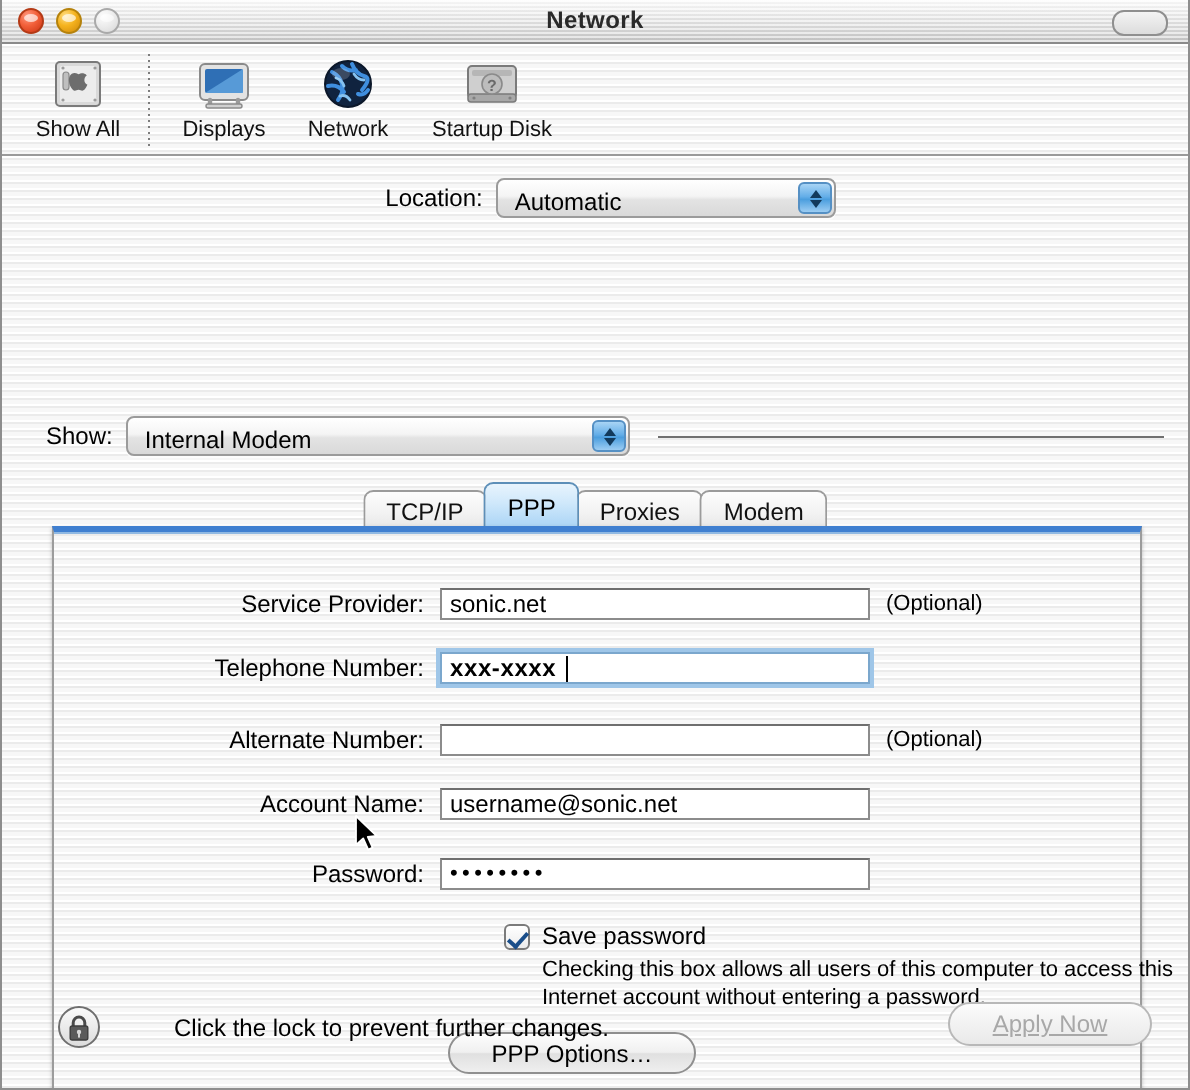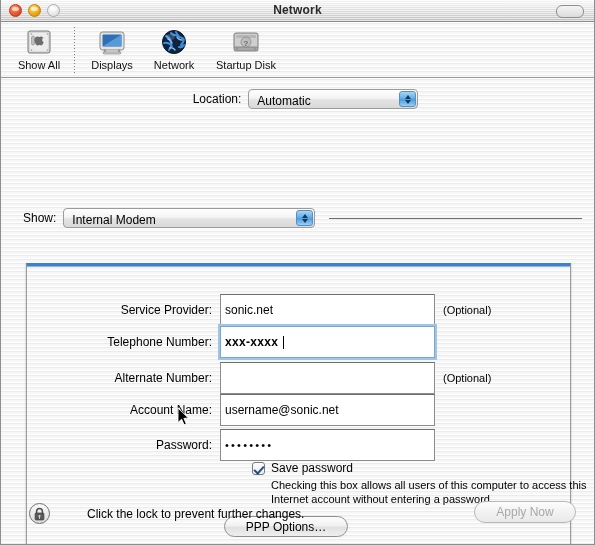--- a/index.html
+++ b/index.html
@@ -284,21 +284,21 @@
   .form-row .lbl {
     width: 125px;
     text-align: right;
     font-size: 12px;
     color: #000;
     padding-right: 8px;
     box-sizing: border-box;
   }
   .textfield {
     width: 215px;
-    height: 32px;
+    height: 16px;
     box-sizing: border-box;
     border: 1px solid #8c8c8c;
     border-top-color: #6f6f6f;
     background: #ffffff;
     font-size: 12px;
     color: #000;
     display: flex;
     align-items: center;
     padding: 0 4px;
     font-family: "Liberation Sans", sans-serif;
@@ -416,20 +416,21 @@
     border: 1px solid #b8b8b8;
     border-radius: 11px;
     background: linear-gradient(to bottom, #fcfcfc 0%, #f2f2f2 50%, #e9e9e9 100%);
     display: flex;
     align-items: center;
     justify-content: center;
     font-size: 12px;
     color: #a8a8a8;
     box-sizing: border-box;
     cursor: default;
+    text-decoration: underline;
   }
 
   
   #cursor {
     position: absolute;
     left: 176px; top: 408px;
     pointer-events: none;
   }
 </style>
 </head>
@@ -529,20 +530,36 @@
       <div id="show-popup" class="popup">
         <span>Internal Modem</span>
         <span class="arrows">
           <span class="tri-up"></span>
             <span class="tri-down"></span>
         </span>
       </div>
     </div>
     <div id="show-rule"></div>
 
+    <div id="tabstrip">
+      <div id="tabs">
+        <div class="tab">
+          <span>TCP/IP</span>
+        </div>
+        <div class="tab selected">
+          <span>PPP</span>
+        </div>
+        <div class="tab">
+          <span>Proxies</span>
+        </div>
+        <div class="tab">
+          <span>Modem</span>
+        </div>
+      </div>
+    </div>
 
     <div id="panel" class="pinstripe">
       <div id="panel-inner-line"></div>
 
       <div class="form-row" style="left:68px; top:28px;">
         <span class="lbl">Service Provider:</span>
         <div class="textfield">
           <span class="val">sonic.net</span>
         </div>
         <span class="optional">(Optional)</span>

